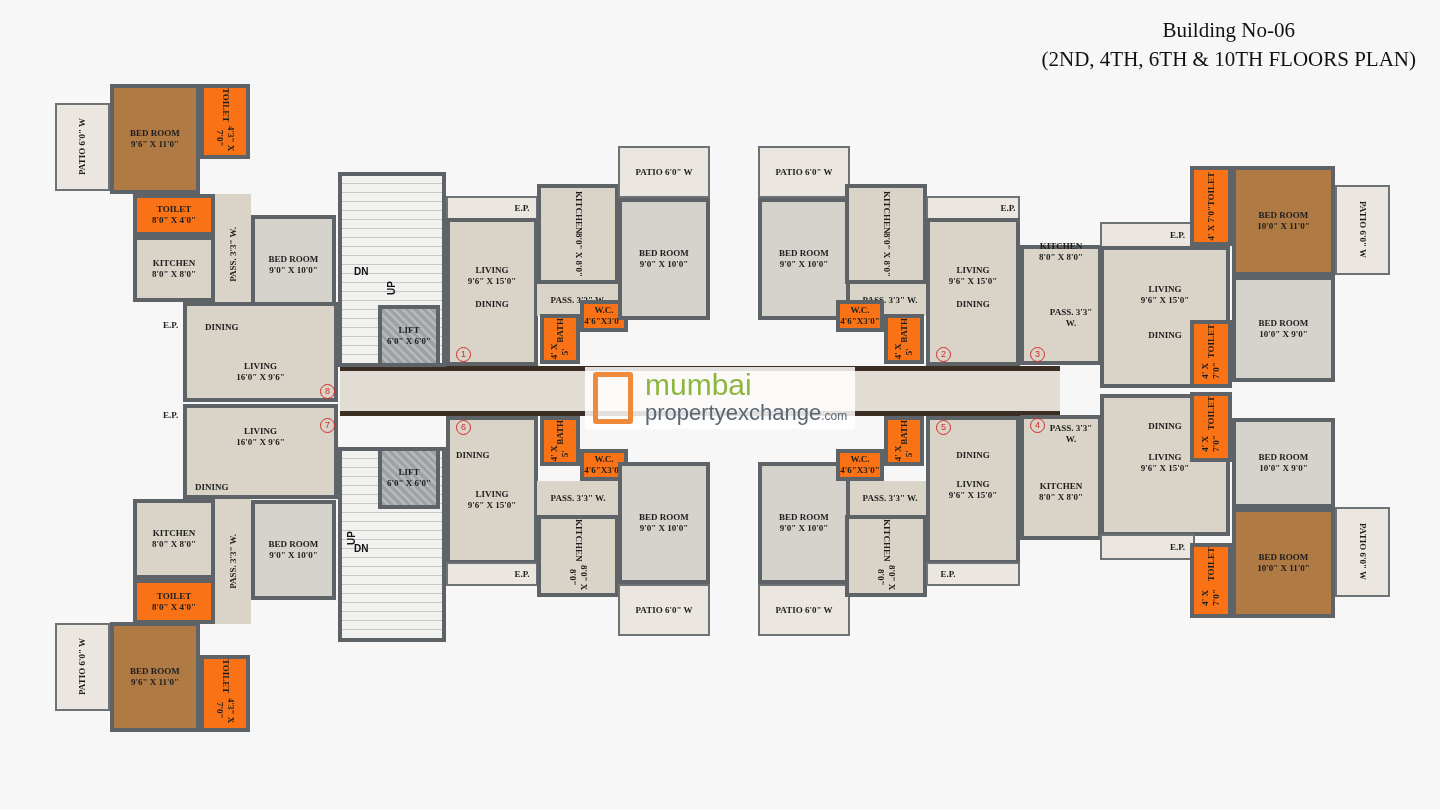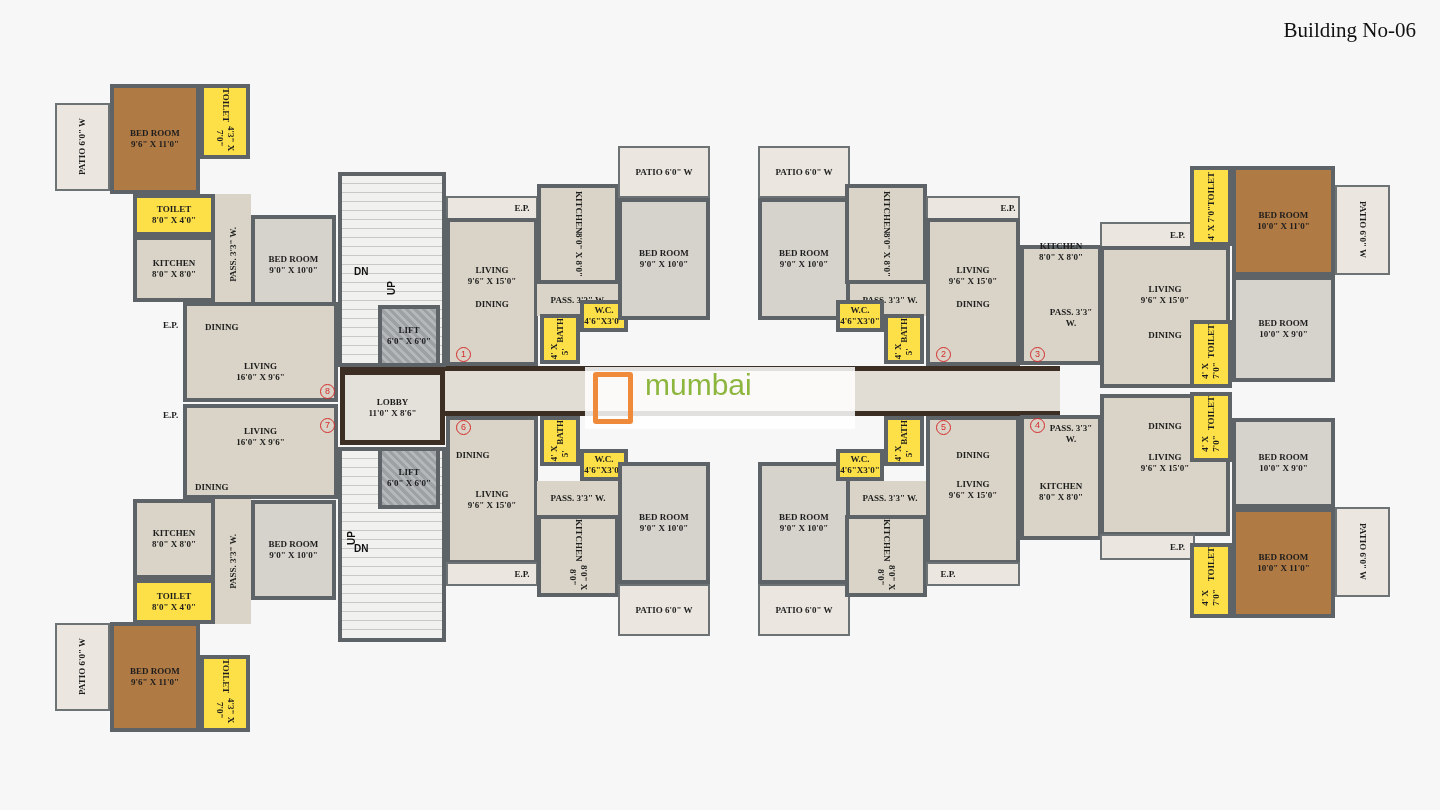--- a/index.html
+++ b/index.html
@@ -7,21 +7,21 @@
   .title{position:absolute;right:24px;top:16px;text-align:center;color:#111;}
   .title .t1{font-size:21px;line-height:28px;}
   .title .t2{font-size:21px;line-height:30px;}
   .plan{position:absolute;left:0;top:0;width:1440px;height:810px;}
   .room{position:absolute;box-sizing:border-box;border:4px solid #5d6366;display:flex;flex-direction:column;align-items:center;justify-content:center;text-align:center;color:#1d1d1d;font-size:9px;line-height:11px;font-weight:bold;}
   .room .n{display:block;}
   .room .d{display:block;font-weight:bold;}
   .floor-living{background:#d9d4c7;}
   .floor-bed{background:#d6d3cd;}
   .floor-wood{background:#b07a45;}
-  .floor-wet{background:#fde047;}
+  .floor-wet{background:#f97316;}
   .floor-patio{background:#ebe7e0;border-color:#6d7275;border-width:2px;}
   .floor-lift{background:repeating-linear-gradient(45deg,#9da1a3 0 3px,#b4b8ba 3px 6px);}
   .floor-lobby{background:#e4e1da;border-color:#3c2e23;border-width:5px;}
   .rot{writing-mode:vertical-rl;}
   .rot2{writing-mode:vertical-rl;transform:rotate(180deg);}
   .marker{position:absolute;width:13px;height:13px;border:1.5px solid #d42b2b;border-radius:50%;color:#d42b2b;font-size:9px;line-height:13px;text-align:center;font-family:"Liberation Sans",sans-serif;}
   .ep{position:absolute;font-size:9px;font-weight:bold;color:#1d1d1d;}
   .watermark{position:absolute;left:585px;top:367px;width:270px;height:62px;background:rgba(255,255,255,0.85);}
   .wm-box{position:absolute;left:8px;top:5px;width:40px;height:52px;border:5px solid #ef8a3a;border-radius:3px;box-sizing:border-box;}
   .wm-t1{position:absolute;left:60px;top:2px;font-family:"Liberation Sans",sans-serif;font-size:30px;color:#8db63f;line-height:32px;}
@@ -29,36 +29,33 @@
   .wm-t2 small{font-size:12px;}
   .stairs{background:repeating-linear-gradient(0deg,#f1f1ef 0 8px,#c8c8c6 8px 9px);}
   .arrow{position:absolute;font-size:10px;font-weight:bold;color:#111;font-family:"Liberation Sans",sans-serif;}
   .corridor{position:absolute;left:340px;top:366px;width:720px;height:50px;background:#e1ddd5;border-top:5px solid #3c2e23;border-bottom:5px solid #3c2e23;box-sizing:border-box;}
 </style>
 </head>
 <body>
 
 <div class="title">
   <div class="t1">Building No-06</div>
+  <div class="t2">(2ND, 4TH, 6TH &amp; 10TH  FLOORS  PLAN)</div>
 </div>
 
 <div class="plan">
 
   <div class="corridor"></div>
   <div class="room stairs" style="left:338px;top:172px;width:108px;height:195px;">
     <span class="arrow" style="position:absolute;left:12px;top:90px;">DN</span>
     <span class="arrow rot2" style="position:absolute;left:44px;top:105px;">UP</span>
   </div>
   <div class="room floor-lift" style="left:378px;top:305px;width:62px;height:62px;">
     <span class="n">LIFT</span>
     <span class="d">6'0" X 6'0"</span>
-  </div>
-  <div class="room floor-lobby" style="left:340px;top:370px;width:105px;height:75px;">
-    <span class="n">LOBBY</span>
-    <span class="d">11'0" X 8'6"</span>
   </div>
   <div class="room floor-lift" style="left:378px;top:447px;width:62px;height:62px;">
     <span class="n">LIFT</span>
     <span class="d">6'0" X 6'0"</span>
   </div>
   <div class="room stairs" style="left:338px;top:447px;width:108px;height:195px;z-index:0;">
     <span class="arrow rot2" style="position:absolute;left:4px;top:80px;">UP</span>
     <span class="arrow" style="position:absolute;left:12px;top:92px;">DN</span>
   </div>
   <div class="room floor-lift" style="left:378px;top:447px;width:62px;height:62px;z-index:1;">
@@ -326,14 +323,15 @@
       <span class="n rot2">TOILET</span>
       <span class="d rot2">4' X 7'0"</span>
     </div>
   <div class="room floor-patio" style="left:1335px;top:507px;width:55px;height:90px;">
       <span class="n rot">PATIO 6'0" W</span>
     </div>
 
   <div class="watermark">
     <div class="wm-box"></div>
     <div class="wm-t1">mumbai</div>
+    <div class="wm-t2"><span>propertyexchange</span><small>.com</small></div>
   </div>
 </div>
 
 </body></html>

